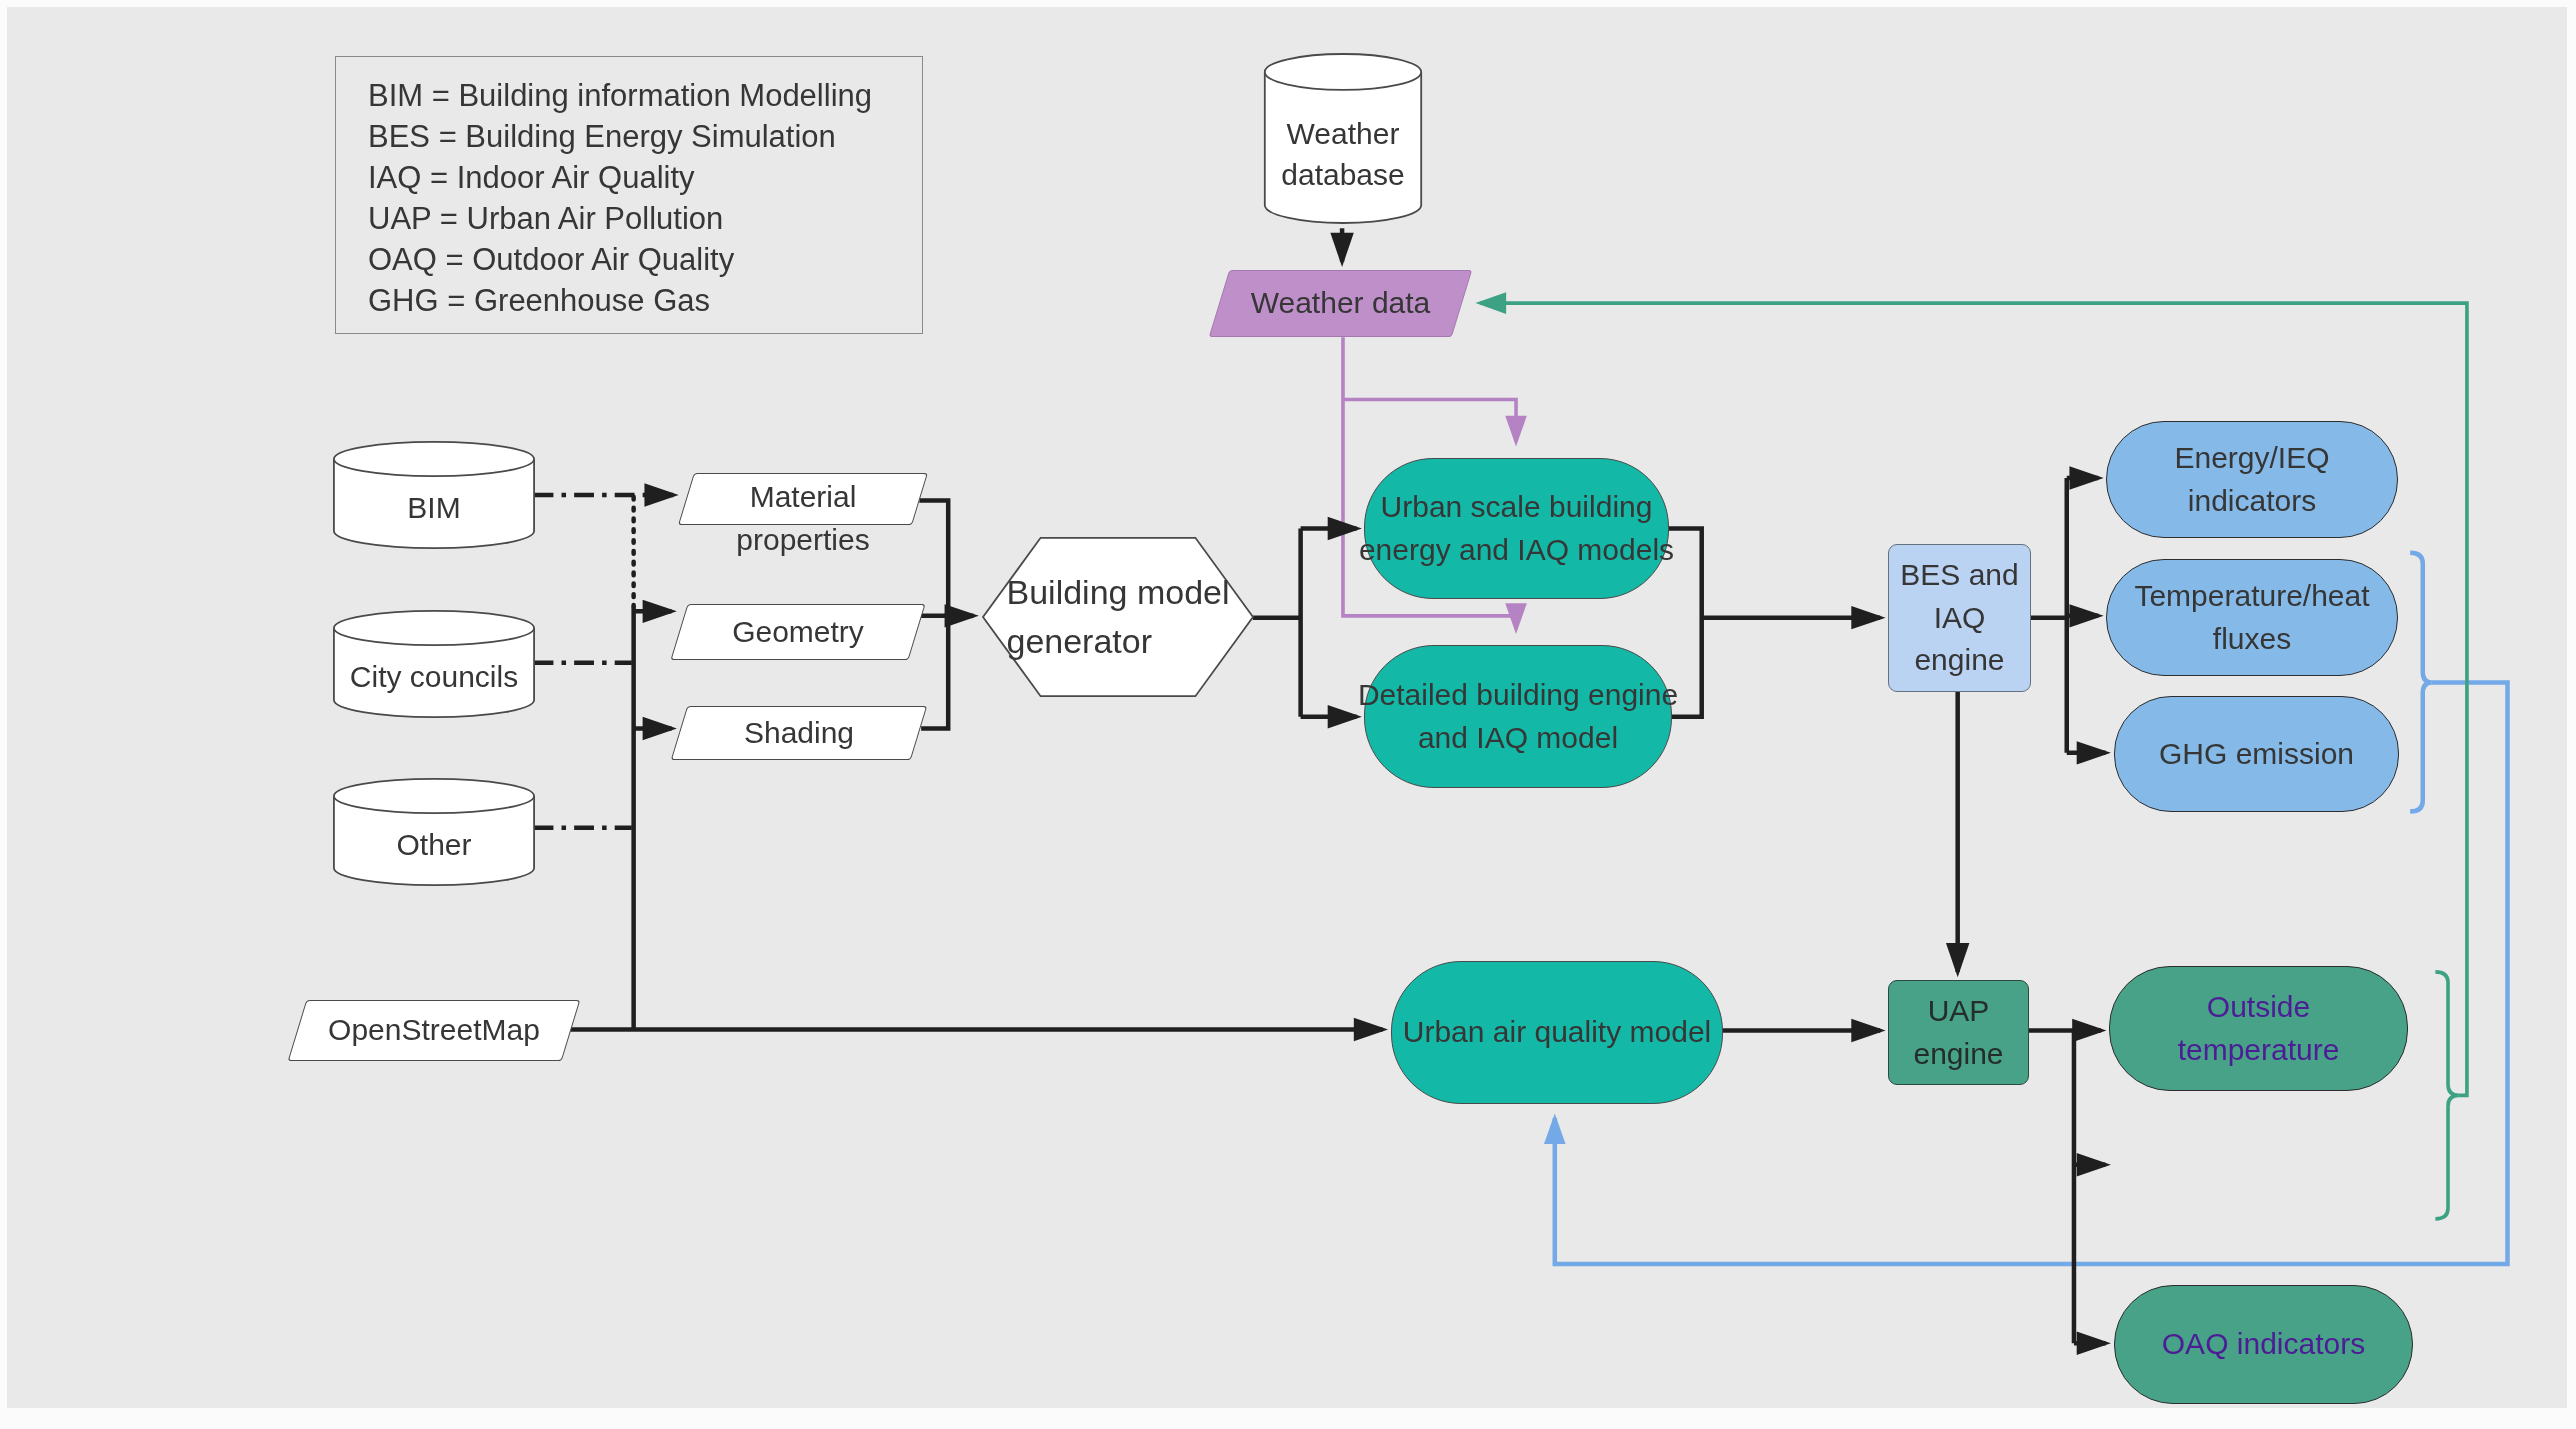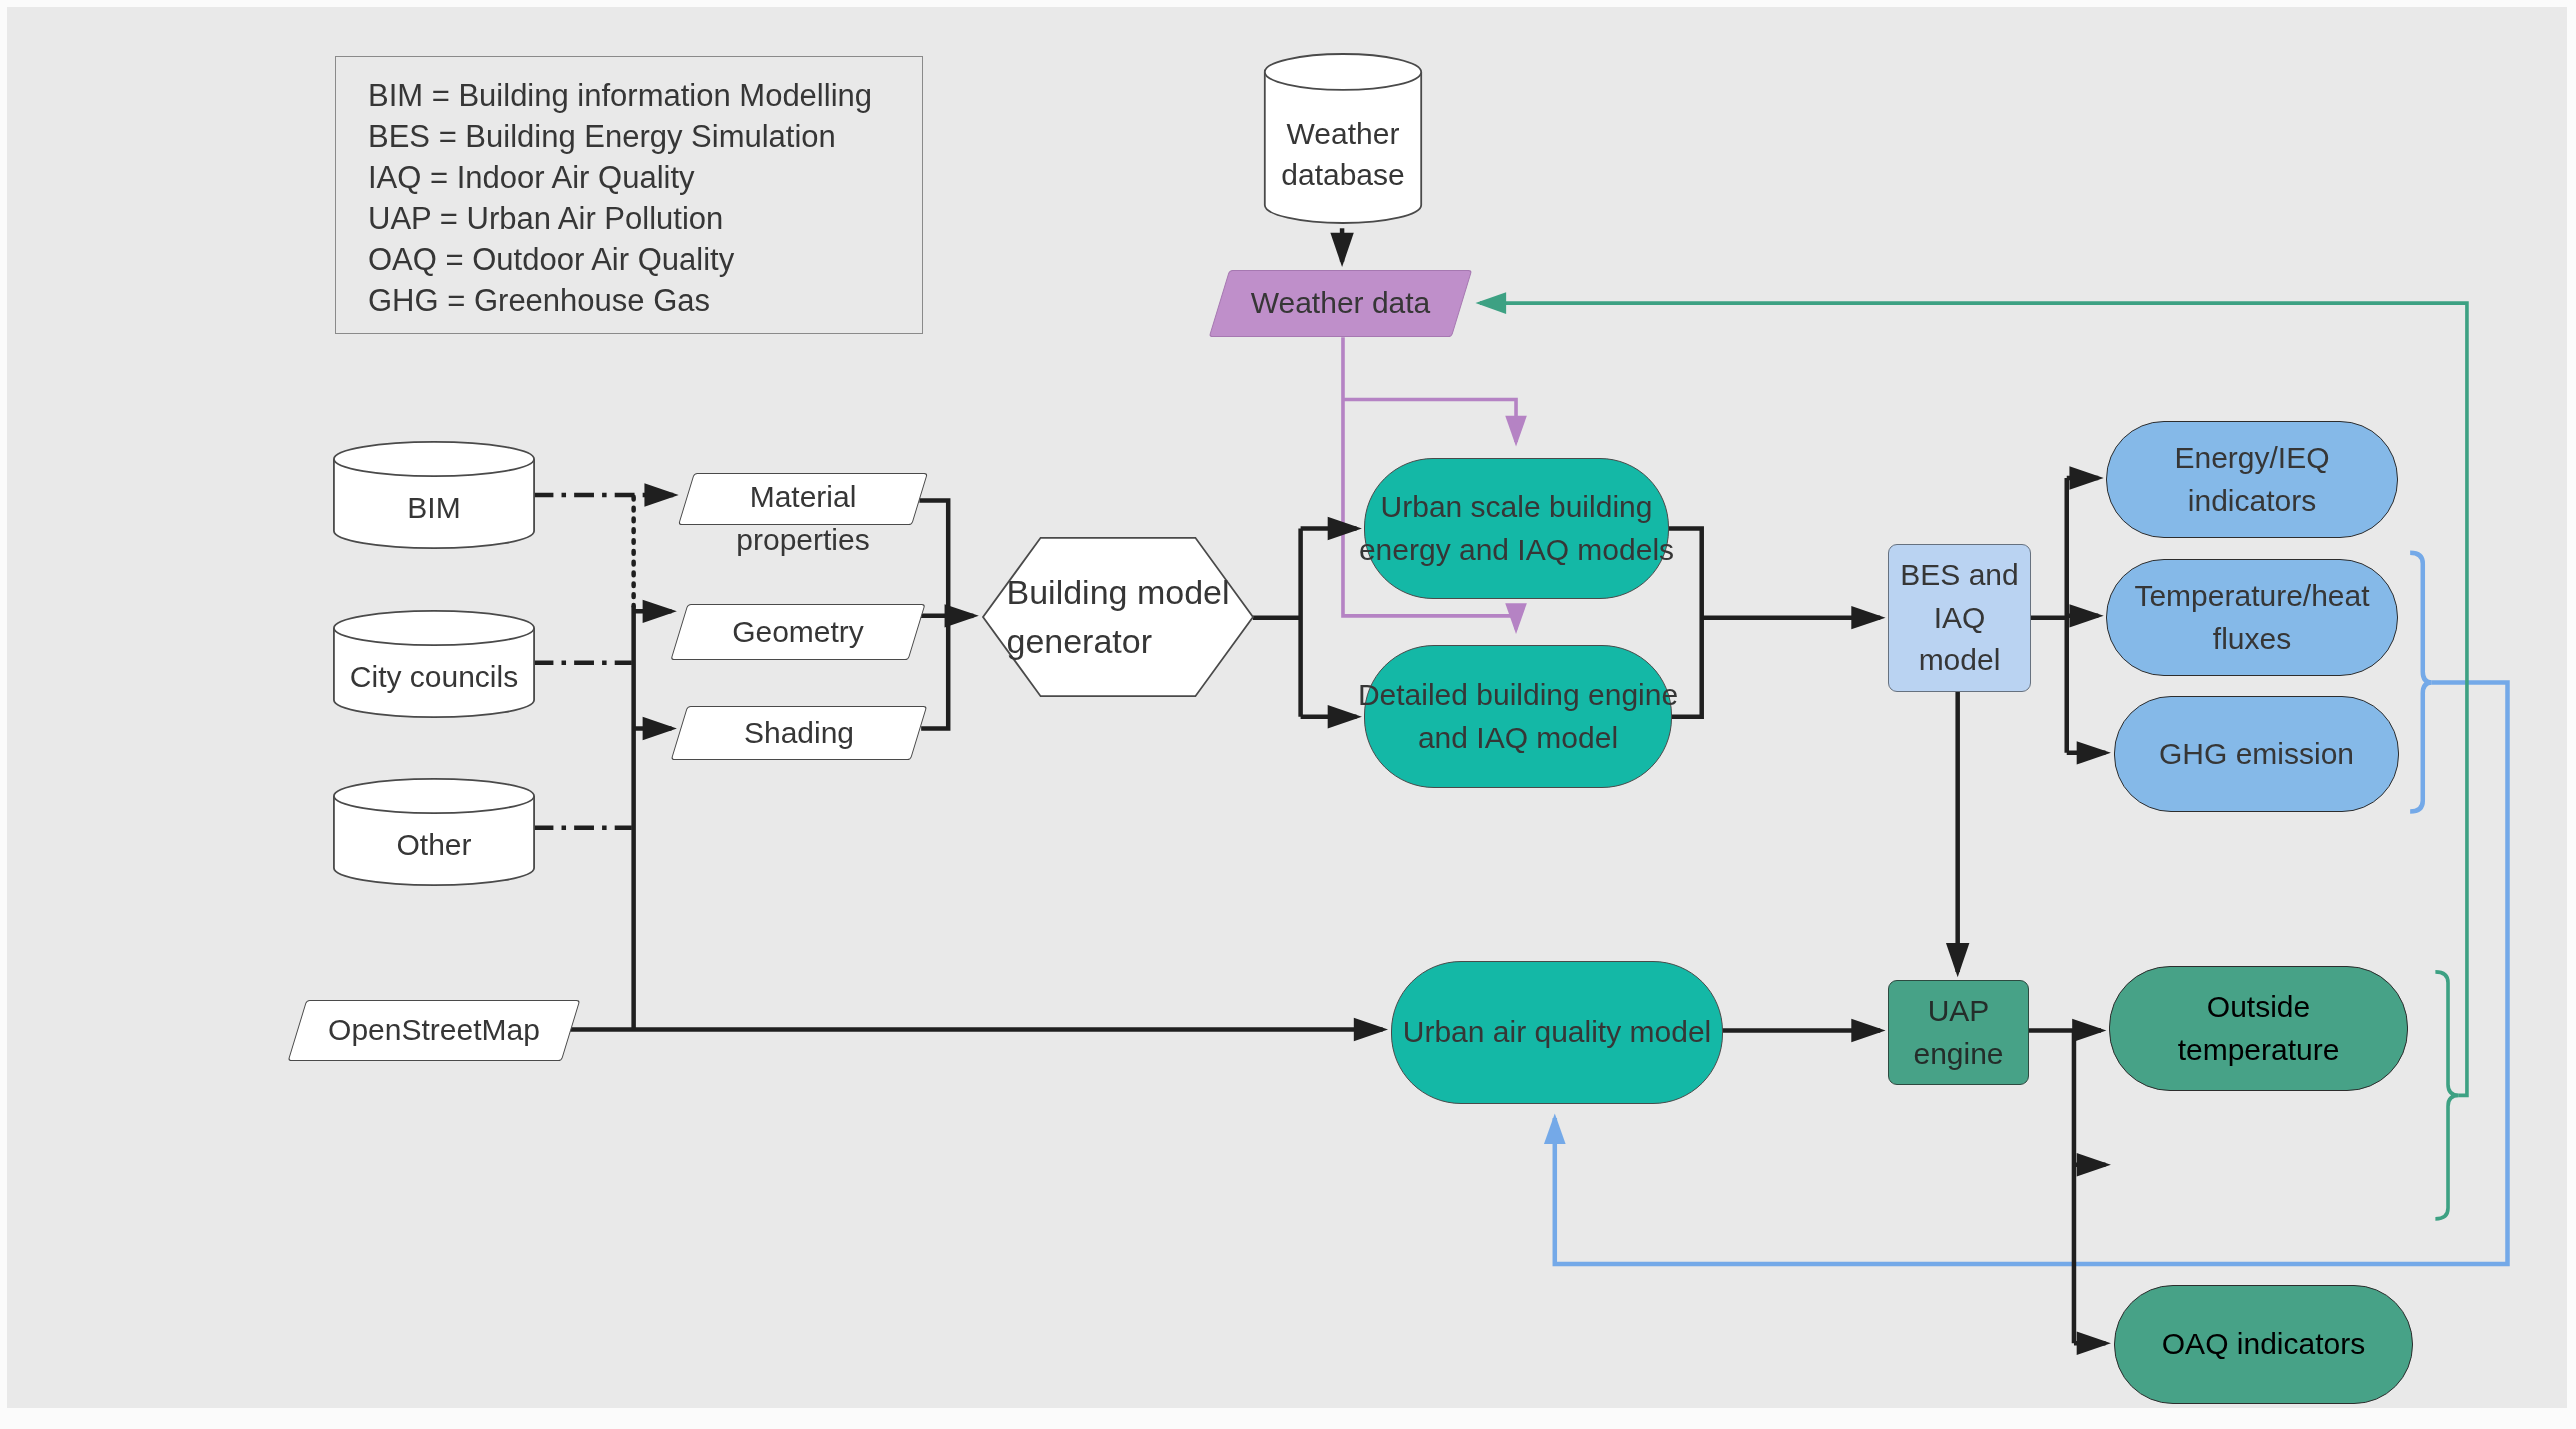--- a/index.html
+++ b/index.html
@@ -5,21 +5,21 @@
   html,body { margin:0; padding:0; background:#fbfbfb; }
   .wrap { position:relative; width:2576px; height:1430px; overflow:hidden;
           font-family:"Liberation Sans", sans-serif; color:#363636; }
   .canvas-bg { position:absolute; left:7.2px; top:7.2px; width:2560px; height:1401px;
                background:#e9e9e9; z-index:0; }
   svg.connectors { position:absolute; left:0; top:0; z-index:1; }
   .node { position:absolute; z-index:2; display:flex; align-items:center; justify-content:center;
           text-align:center; font-size:30px; line-height:1.42; white-space:pre-line; }
   .pillw { background:#14b8a6; border:1.8px solid #4a4a4a; }
   .pill-blue { background:#85b9e8; border:1.8px solid #2d2d2d; }
-  .pill-green { background:#47a287; border:1.8px solid #2d2d2d; color:#000000; }
+  .pill-green { background:#47a287; border:1.8px solid #2d2d2d; color:#4c1d95; }
   .engine-blue { background:#bad3f2; border:1.8px solid #66717f; border-radius:9px; }
   .engine-green { background:#47a287; border:1.8px solid #2d4a40; border-radius:9px; color:#242d2a; }
   .para { }
   .para-bg { position:absolute; inset:0; background:#ffffff; border:1.8px solid #4a4a4a;
              border-radius:3.6px; transform:skewX(-17deg); }
   .para-bg.purple { background:#bf8fca; border-color:#a678b1; }
   .para .label { position:relative; z-index:1; }
   .label-wide { position:absolute; left:-23.4px; right:-23.4px; top:0; bottom:0;
                 display:flex; align-items:center; justify-content:center; }
   .legend { position:absolute; z-index:2; border:1.8px solid #8a8a8a; font-size:31px; line-height:41px;
@@ -186,21 +186,21 @@
 and IAQ model</div>
   </div>
 
   <div class="node pillw" style="left:1391px; top:961px; width:330px; height:141px; border-radius:70px;">
     <div class="label-wide">Urban air quality model</div>
   </div>
 
   <div class="node engine-blue" style="left:1888px; top:544px; width:141px; height:146px;">
     <div>BES and
 IAQ
-model</div>
+engine</div>
   </div>
 
   <div class="node engine-green" style="left:1888px; top:980px; width:139px; height:103px;">
     <div>UAP
 engine</div>
   </div>
 
   <div class="node pill-blue" style="left:2106px; top:421px; width:290px; height:115px; border-radius:58px;">
     <div class="label-wide">Energy/IEQ
 indicators</div>

